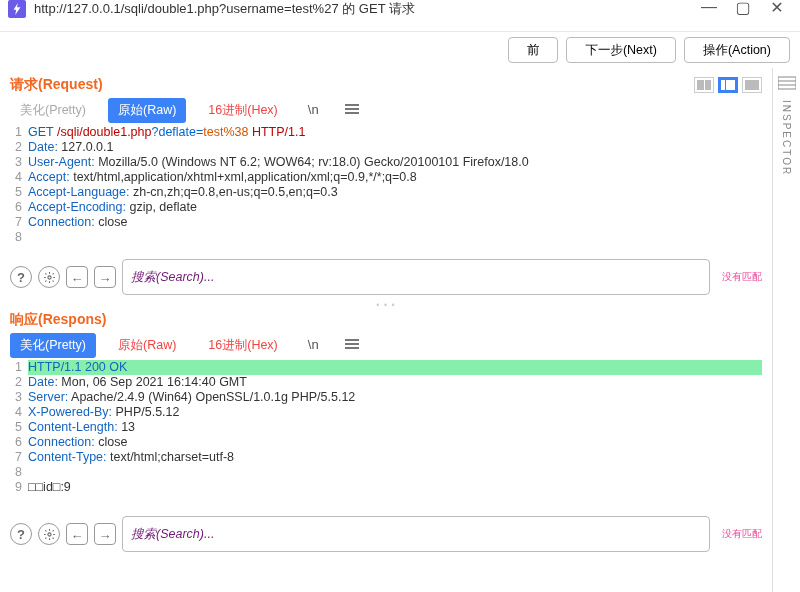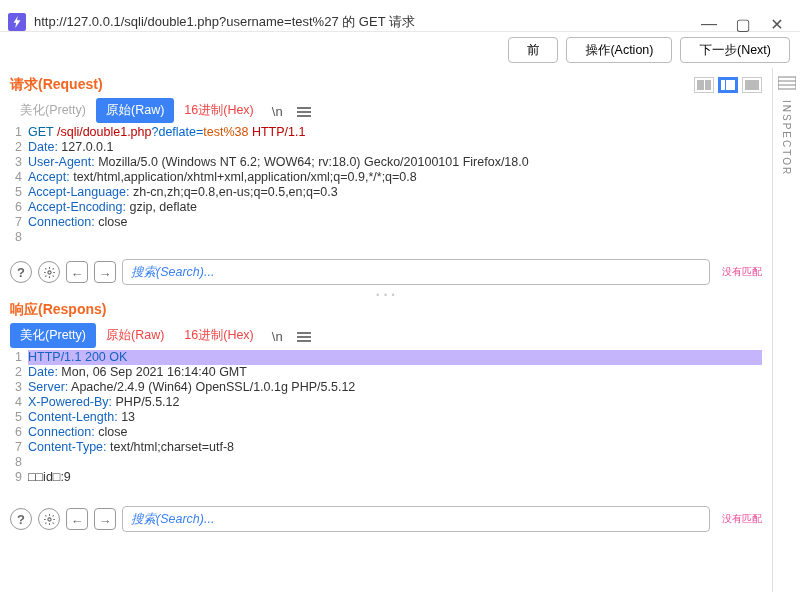--- a/index.html
+++ b/index.html
@@ -1,17 +1,17 @@
 <!DOCTYPE html>
 <html><head>
 <meta charset="utf-8">
 <style>
 *{box-sizing:border-box;margin:0;padding:0;font-family:"Microsoft YaHei",Arial,sans-serif}
 body{width:800px;height:592px;background:#fff;overflow:hidden;font-size:13px;color:#333}
-.titlebar{height:32px;display:flex;align-items:flex-end;padding:0 8px;border-bottom:1px solid #e8e8e8}
+.titlebar{height:32px;display:flex;align-items:flex-start;padding:0 8px;border-bottom:1px solid #e8e8e8}
 .appicon{width:18px;height:18px;background:#6b5ce7;border-radius:2px;display:flex;align-items:center;justify-content:center;margin-right:8px}
 .appicon svg{width:10px;height:12px}
 .titletext{flex:1;font-size:13px;color:#333}
 .winbtns{display:flex;gap:20px;margin-right:8px}
 .winbtn{width:14px;height:14px;display:flex;align-items:center;justify-content:center;cursor:pointer;font-size:16px;color:#555}
 .toolbar{height:36px;display:flex;align-items:center;justify-content:flex-end;padding:0 10px;gap:8px}
 .tbtn{height:26px;padding:0 18px;border:1px solid #bbb;border-radius:4px;background:#fff;font-size:12.5px;cursor:pointer;display:flex;align-items:center}
 .main{display:flex;height:calc(100% - 68px)}
 .content{flex:1;display:flex;flex-direction:column;padding:8px 10px 0 10px;overflow:hidden}
 .sidebar{width:28px;border-left:1px solid #ddd;padding-top:8px;display:flex;flex-direction:column;align-items:center}
@@ -20,45 +20,45 @@
 .section{display:flex;flex-direction:column}
 .reqsec{flex:0 0 auto}
 .sechead{display:flex;align-items:center;justify-content:space-between;margin-bottom:4px}
 .sectitle{color:#f26722;font-weight:600;font-size:14px}
 .viewbtns{display:flex;gap:4px;align-items:center}
 .viewbtn{width:20px;height:16px;border:1px solid #ccc;background:#fff;cursor:pointer}
 .viewbtn.active{background:#3b82f6;border-color:#3b82f6}
 .viewbtn .inner{display:flex;height:100%;gap:1px;padding:2px}
 .viewbtn .inner div{flex:1;background:#bbb}
 .viewbtn.active .inner div{background:#fff}
-.tabbar{display:flex;align-items:flex-end;gap:0;margin-bottom:2px}
+.tabbar{display:flex;align-items:flex-start;gap:12px;margin-bottom:2px}
 .tab{padding:4px 10px;font-size:12.5px;cursor:pointer;color:#ef4444;border-radius:3px}
 .tab.inactive{color:#aaa}
 .tab.active{background:#3b82f6;color:#fff}
 .tabsp{padding:4px 8px;color:#555}
 .hamb{padding:4px 6px;cursor:pointer}
 .hamb div{width:14px;height:2px;background:#777;margin:2px 0}
 .codearea{font-family:Consolas,monospace;font-size:12.5px;line-height:15px;overflow:auto;border-bottom:1px solid transparent}
 .reqcode{height:128px}
 .respcode{height:150px}
 .codeline{display:flex}
 .ln{width:18px;text-align:right;color:#999;padding-right:6px;user-select:none;flex-shrink:0}
 .lc{white-space:pre;flex:1}
 .kw{color:#0369a1}
 .url{color:#b00}
 .qs{color:#0066cc}
 .qv{color:#d35400}
 .proto{color:#b00}
 .hdr{color:#1464c0}
-.statusline{background:#c4b5fd}
+.statusline{background:#86efac}
 .bottombar{display:flex;align-items:center;gap:6px;padding:4px 0;margin-top:2px}
 .ibtn{width:22px;height:22px;border:1.5px solid #999;border-radius:50%;display:flex;align-items:center;justify-content:center;font-size:13px;color:#666;cursor:pointer;font-weight:600;background:#fff}
 .ibtn.sq{border-radius:4px}
 .ibtn svg{width:13px;height:13px}
-.search{flex:1;height:26px;border:1px solid #bbb;border-radius:4px;padding:0 8px;font-size:12.5px;color:#3b82f6;display:flex;align-items:center;font-style:italic}
+.search{flex:1;height:36px;border:1px solid #bbb;border-radius:4px;padding:0 8px;font-size:12.5px;color:#701a75;display:flex;align-items:center;font-style:italic}
 .nomatch{font-size:10px;color:#ec4899;padding-left:6px}
 .divider{height:12px;display:flex;align-items:center;justify-content:center;color:#ccc;font-size:9px;letter-spacing:1px}
 </style>
 </head>
 <body>
 
 <div class="titlebar">
   <div class="appicon">
     <svg viewBox="0 0 10 14">
         <path d="M6 0 L1 8 L4 8 L3 14 L9 5 L5 5 Z" fill="#fff"></path>
@@ -67,22 +67,22 @@
   <div class="titletext">http://127.0.0.1/sqli/double1.php?username=test%27 的 GET 请求</div>
   <div class="winbtns">
     <div class="winbtn">—</div>
     <div class="winbtn">▢</div>
     <div class="winbtn">✕</div>
   </div>
 </div>
 
 <div class="toolbar">
   <button class="tbtn">前</button>
+  <button class="tbtn">下一步(Next)</button>
   <button class="tbtn">操作(Action)</button>
-  <button class="tbtn">下一步(Next)</button>
 </div>
 
 <div class="main">
   <div class="content">
 
     <div class="section reqsec">
       <div class="sechead">
         <div class="sectitle">请求(Request)</div>
         <div class="viewbtns">
           <div class="viewbtn">

